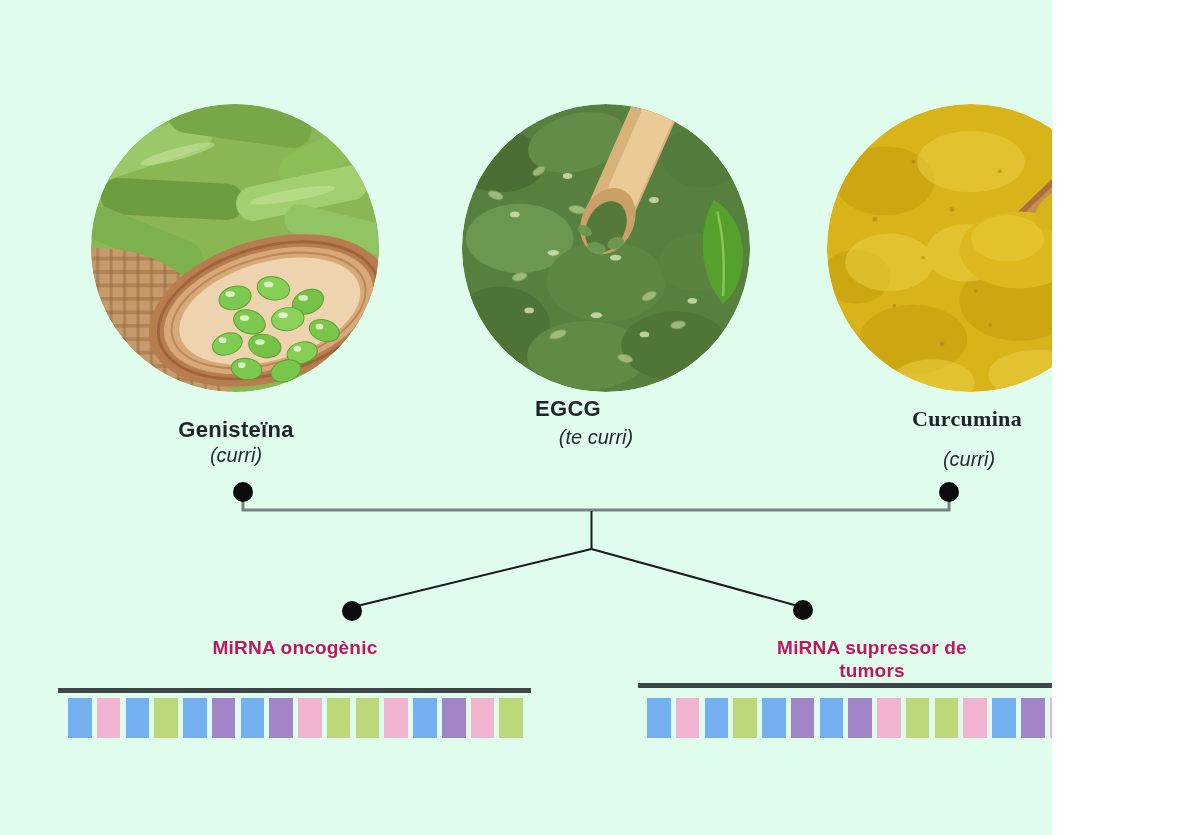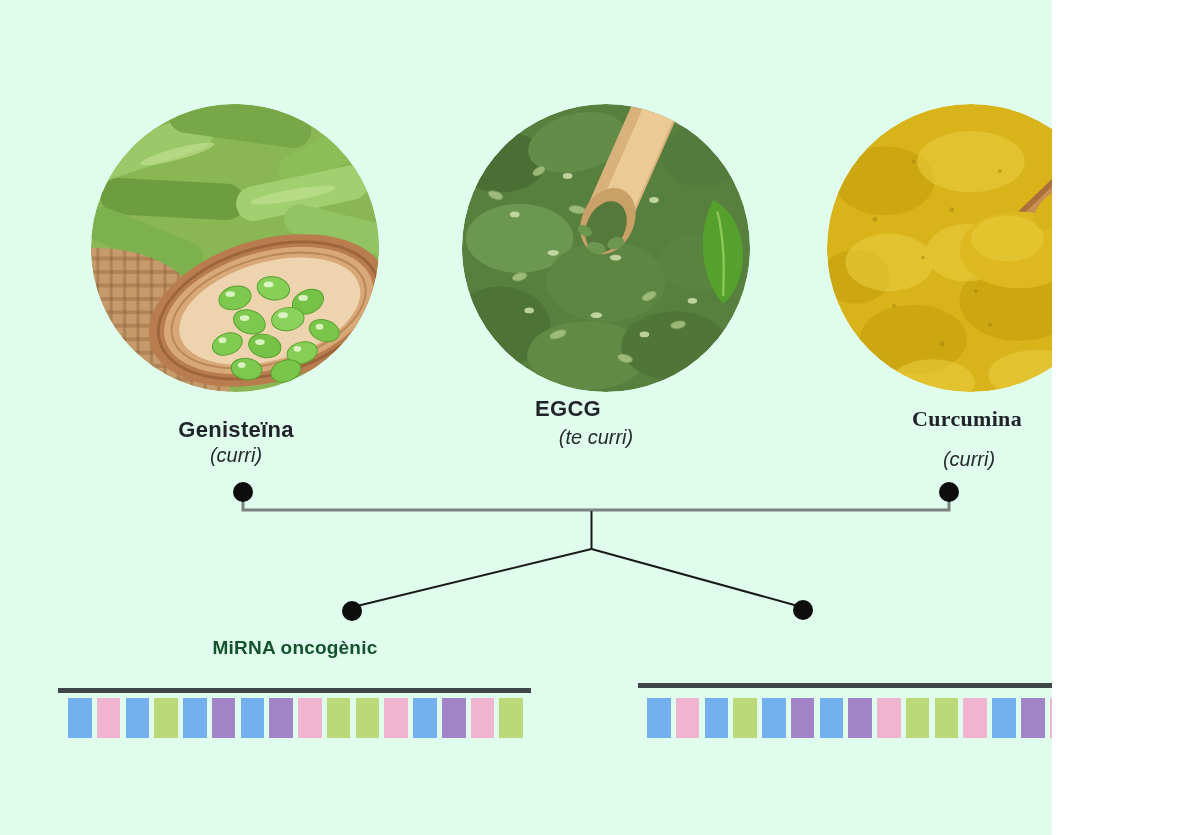--- a/index.html
+++ b/index.html
@@ -19,21 +19,21 @@
   .compound-source{
     position:absolute;transform:translateX(-50%);
     font-size:20px;font-style:italic;font-weight:400;color:#272b2e;white-space:nowrap;
   }
   .name-1{left:236px;top:417px;}  .src-1{left:236px;top:444px;}
   .name-2{left:568px;top:396px;}  .src-2{left:596px;top:426px;}
   .name-3{left:967px;top:406px;font-family:Liberation Serif, serif;}  .src-3{left:969px;top:448px;}
   .connector{position:absolute;left:0;top:0;width:1200px;height:835px;}
   .mirna-label{
     position:absolute;transform:translateX(-50%);
-    font-size:19px;font-weight:700;color:#14532d;text-align:center;line-height:23px;letter-spacing:.2px;
+    font-size:19px;font-weight:700;color:#be185d;text-align:center;line-height:23px;letter-spacing:.2px;
   }
   .mirna-1{left:295px;top:636px;white-space:nowrap;}
   .mirna-2{left:872px;top:636px;width:215px;}
   .bar{position:absolute;height:5px;background:#3f4647;}
   .bar-1{left:58px;top:688px;width:473px;}
   .bar-2{left:638px;top:683px;width:474px;}
   .strip{position:absolute;top:698px;width:455px;height:40px;display:flex;gap:5.2px;}
   .strip-1{left:68px;}
   .strip-2{left:647px;}
   .block{flex:1;}
@@ -224,20 +224,21 @@
     <line x1="591.5" y1="511" x2="591.5" y2="549" stroke="#1a1a1a" stroke-width="2"></line>
     <line x1="591.5" y1="549" x2="357" y2="606" stroke="#1a1a1a" stroke-width="2"></line>
     <line x1="591.5" y1="549" x2="798" y2="606" stroke="#1a1a1a" stroke-width="2"></line>
     <circle cx="243" cy="492" r="10" fill="#0d0d0d"></circle>
     <circle cx="949" cy="492" r="10" fill="#0d0d0d"></circle>
     <circle cx="352" cy="611" r="10" fill="#0d0d0d"></circle>
     <circle cx="803" cy="610" r="10" fill="#0d0d0d"></circle>
   </svg>
 
   <div class="mirna-label mirna-1">MiRNA oncogènic</div>
+  <div class="mirna-label mirna-2">MiRNA supressor de tumors</div>
 
   <div class="bar bar-1"></div>
   <div class="bar bar-2"></div>
 
   <div class="strip strip-1">
       <div class="block" style="background: rgb(116, 176, 240);"></div>
       <div class="block" style="background: rgb(240, 179, 208);"></div>
       <div class="block" style="background: rgb(116, 176, 240);"></div>
       <div class="block" style="background: rgb(188, 217, 122);"></div>
       <div class="block" style="background: rgb(116, 176, 240);"></div>

